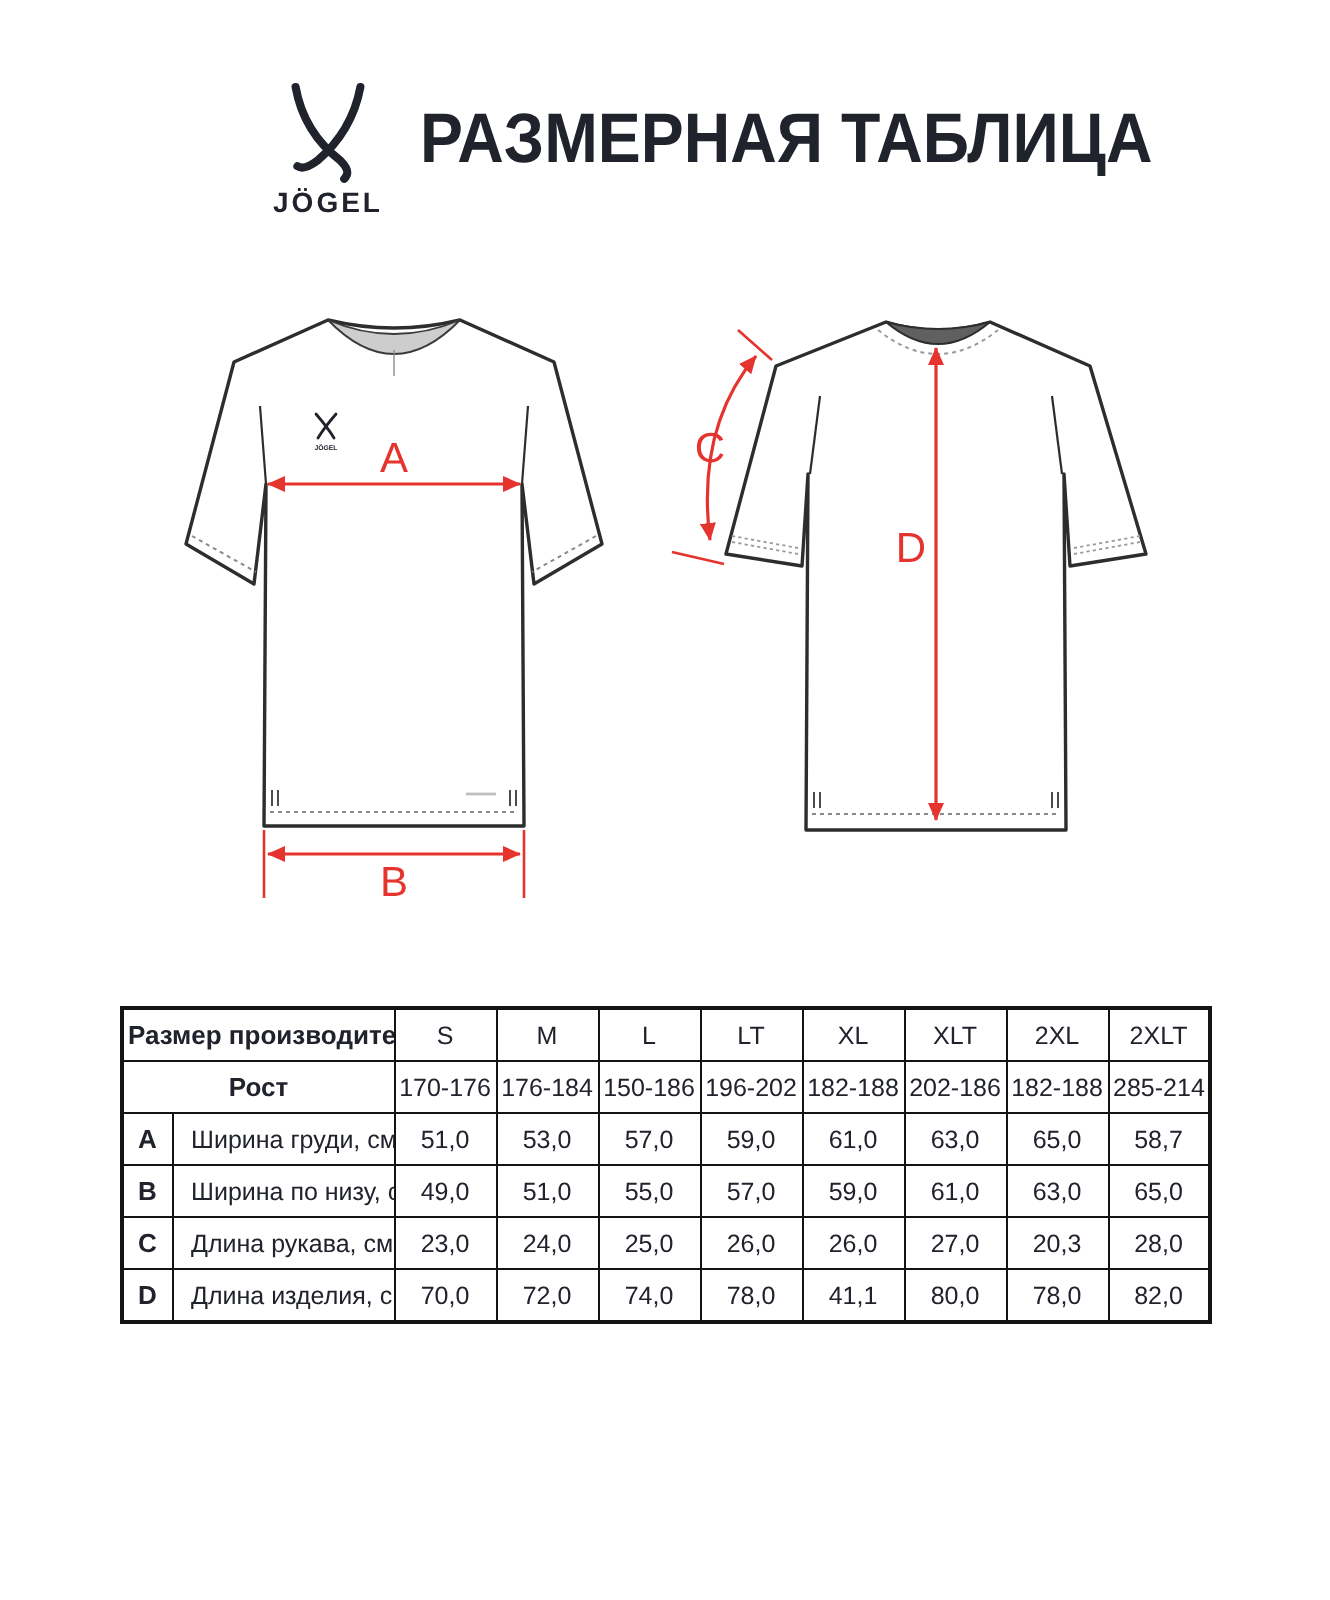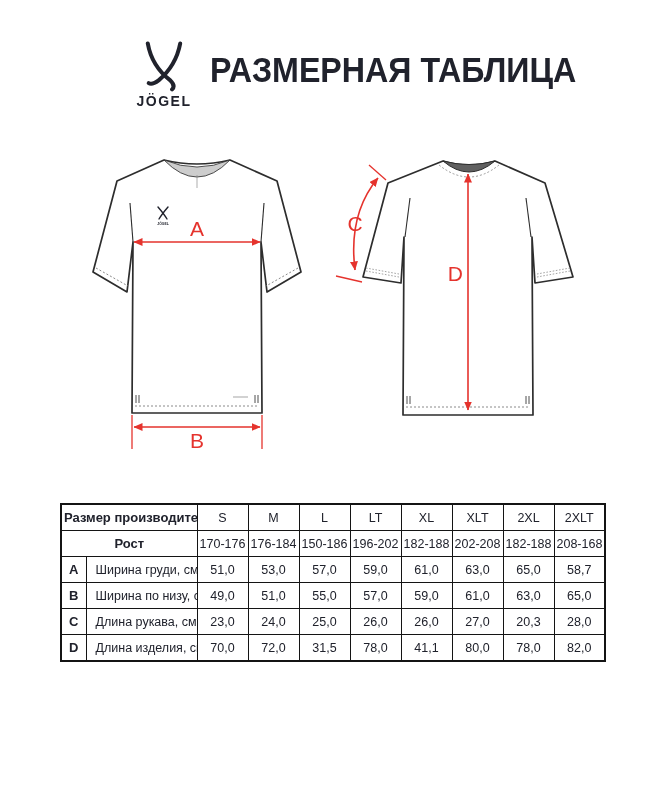--- a/index.html
+++ b/index.html
@@ -132,23 +132,23 @@
       <td>2XL</td>
       <td>2XLT</td>
     </tr>
     <tr>
       <td class="b" colspan="2">Рост</td>
       <td>170-176</td>
       <td>176-184</td>
       <td>150-186</td>
       <td>196-202</td>
       <td>182-188</td>
-      <td>202-208</td>
+      <td>202-186</td>
       <td>182-188</td>
-      <td>208-168</td>
+      <td>285-214</td>
     </tr>
     <tr>
       <td class="b">A</td>
       <td class="lbl">Ширина груди, см</td>
       <td>51,0</td>
       <td>53,0</td>
       <td>57,0</td>
       <td>59,0</td>
       <td>61,0</td>
       <td>63,0</td>
@@ -177,21 +177,21 @@
       <td>26,0</td>
       <td>27,0</td>
       <td>20,3</td>
       <td>28,0</td>
     </tr>
     <tr>
       <td class="b">D</td>
       <td class="lbl">Длина изделия, см</td>
       <td>70,0</td>
       <td>72,0</td>
-      <td>31,5</td>
+      <td>74,0</td>
       <td>78,0</td>
       <td>41,1</td>
       <td>80,0</td>
       <td>78,0</td>
       <td>82,0</td>
     </tr>
   </tbody>
     </table>
 </div>
 

